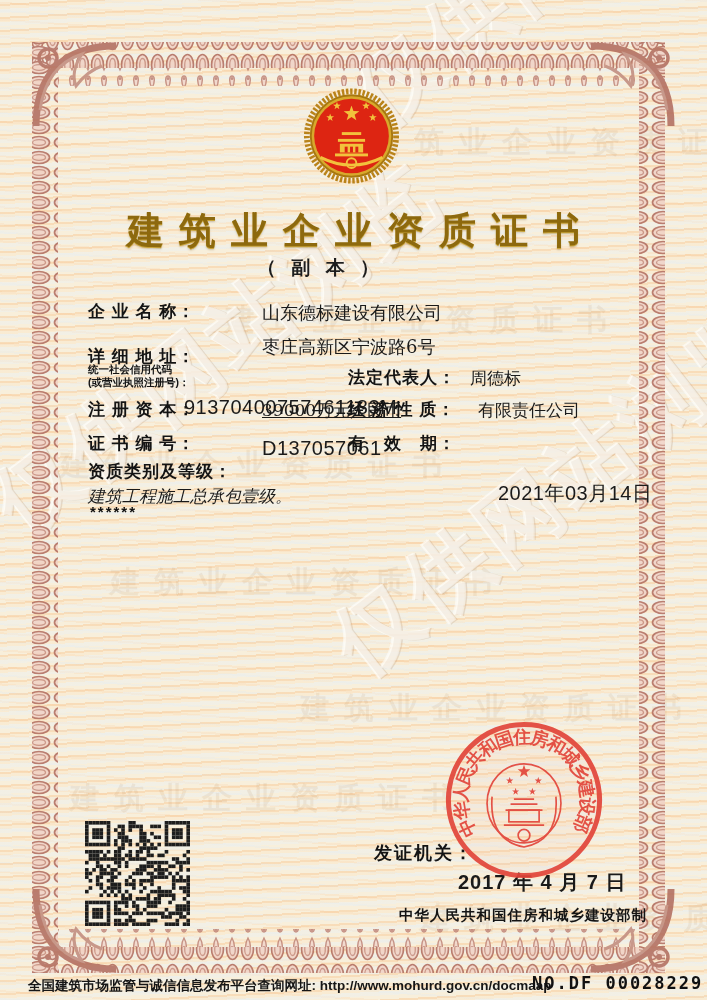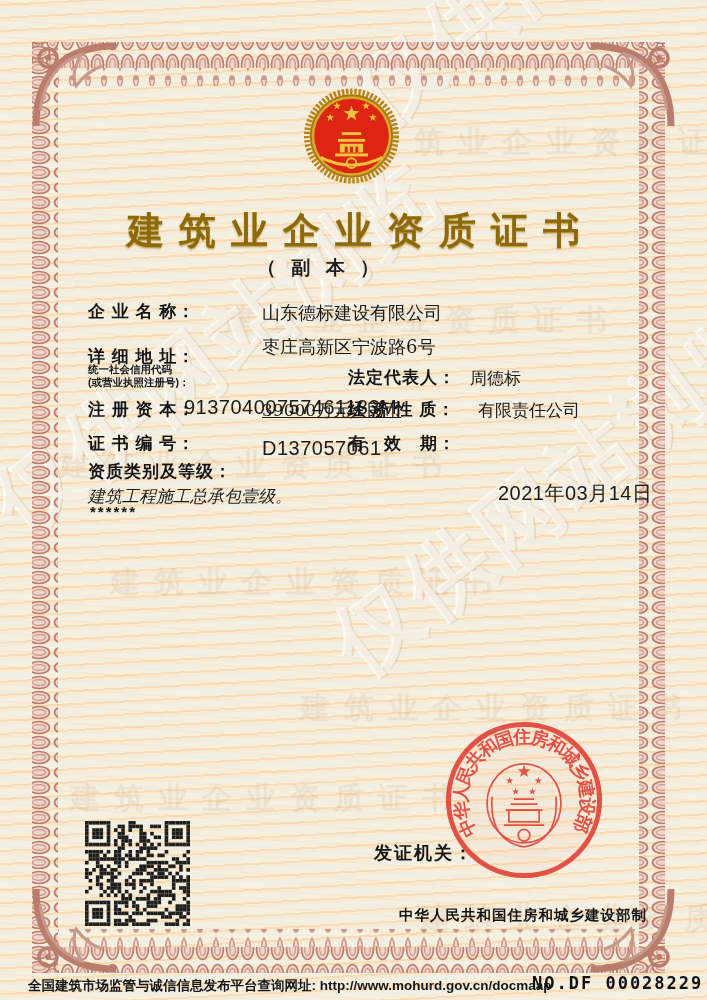--- a/index.html
+++ b/index.html
@@ -579,20 +579,21 @@
       <rect x="17" y="28" width="1" height="1" fill="#1d1d1d"></rect>
       <rect x="22" y="28" width="1" height="1" fill="#1d1d1d"></rect>
       <rect x="23" y="28" width="1" height="1" fill="#1d1d1d"></rect>
       <rect x="24" y="28" width="1" height="1" fill="#1d1d1d"></rect>
       <rect x="25" y="28" width="1" height="1" fill="#1d1d1d"></rect>
       <rect x="27" y="28" width="1" height="1" fill="#1d1d1d"></rect>
       <rect x="28" y="28" width="1" height="1" fill="#1d1d1d"></rect>
     </svg>
 
   <span class="authority">发证机关：</span>
+  <span class="issue-date">2017 年 4 月 7 日</span>
   <span class="made-by">中华人民共和国住房和城乡建设部制</span>
 
   <svg class="seal" viewBox="0 0 200 200">
     <circle cx="100" cy="100" r="90" fill="rgba(226,69,58,0.04)" stroke="#e2453a" stroke-width="6"></circle>
     <path id="sealArc" d="M44.3,139 A68,68 0 1 1 155.7,139" fill="none"></path>
     <text font-size="21.5" font-weight="bold" fill="#e2453a" font-family="Liberation Sans, sans-serif">
       <textPath href="#sealArc" startOffset="0" textLength="292">中华人民共和国住房和城乡建设部</textPath>
     </text>
     <g stroke="#e2453a" fill="none" stroke-width="2">
       <ellipse cx="100" cy="104" rx="44" ry="47"></ellipse>

